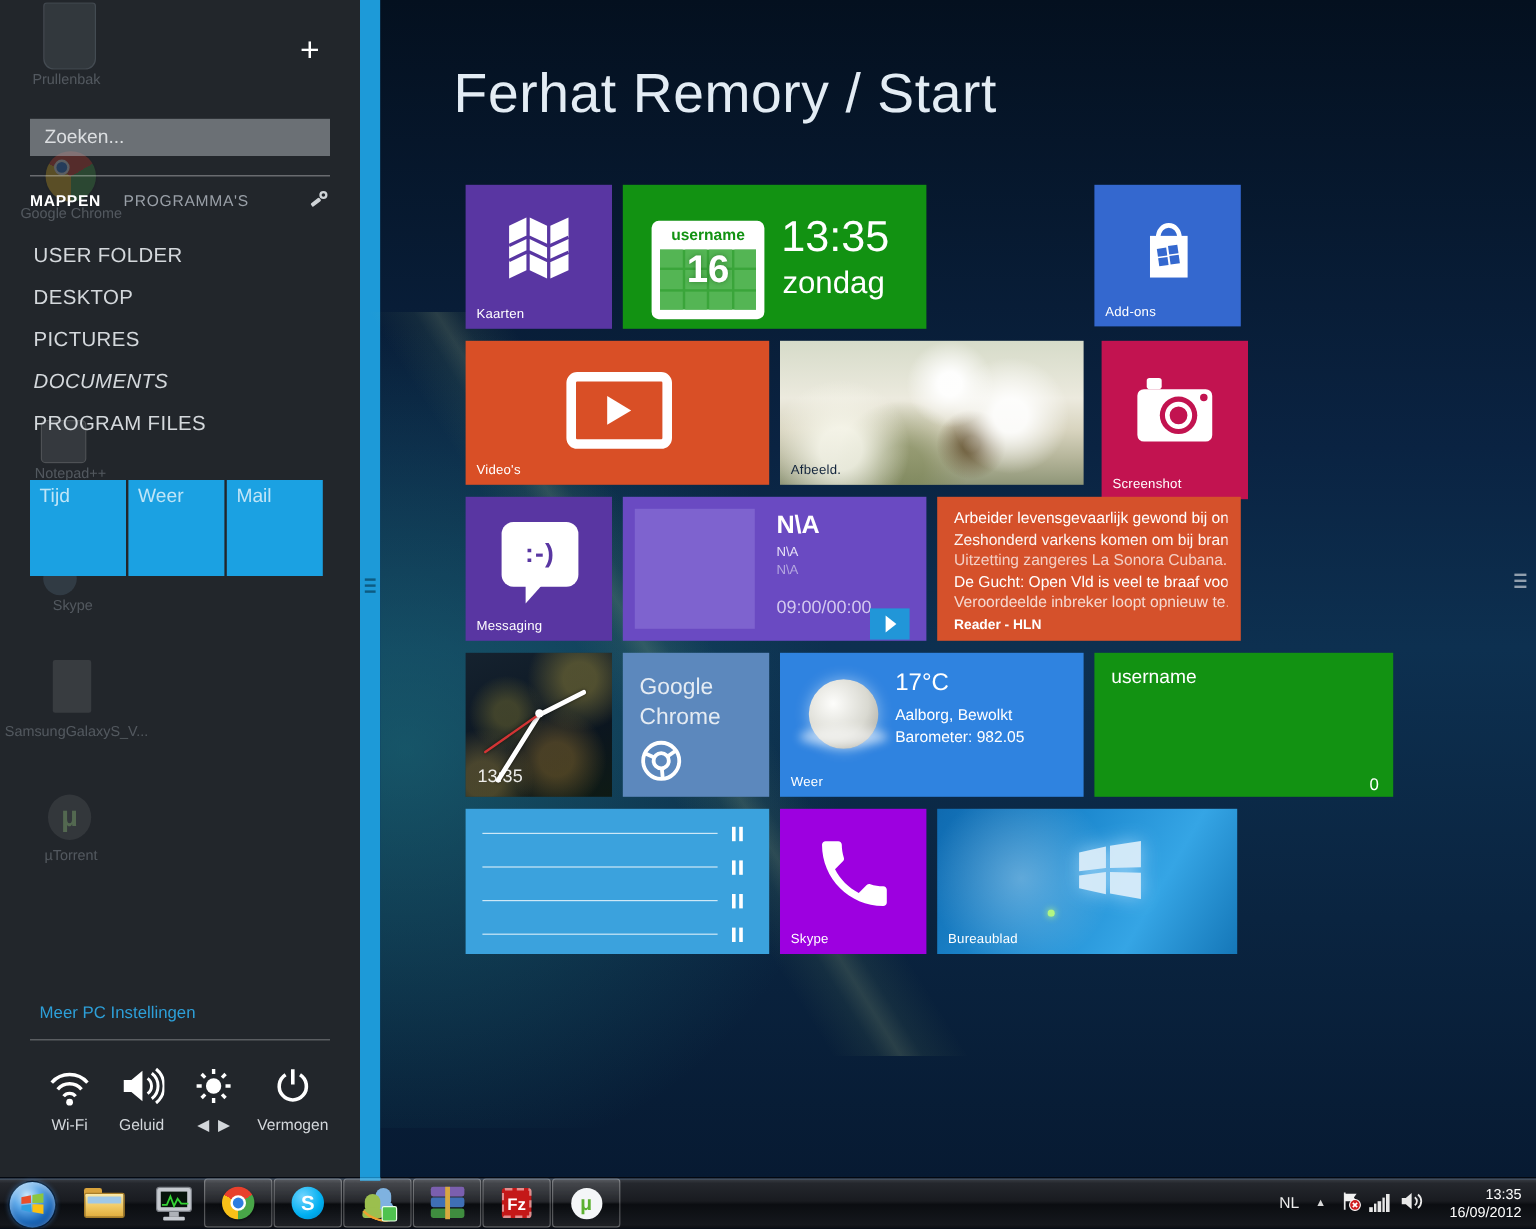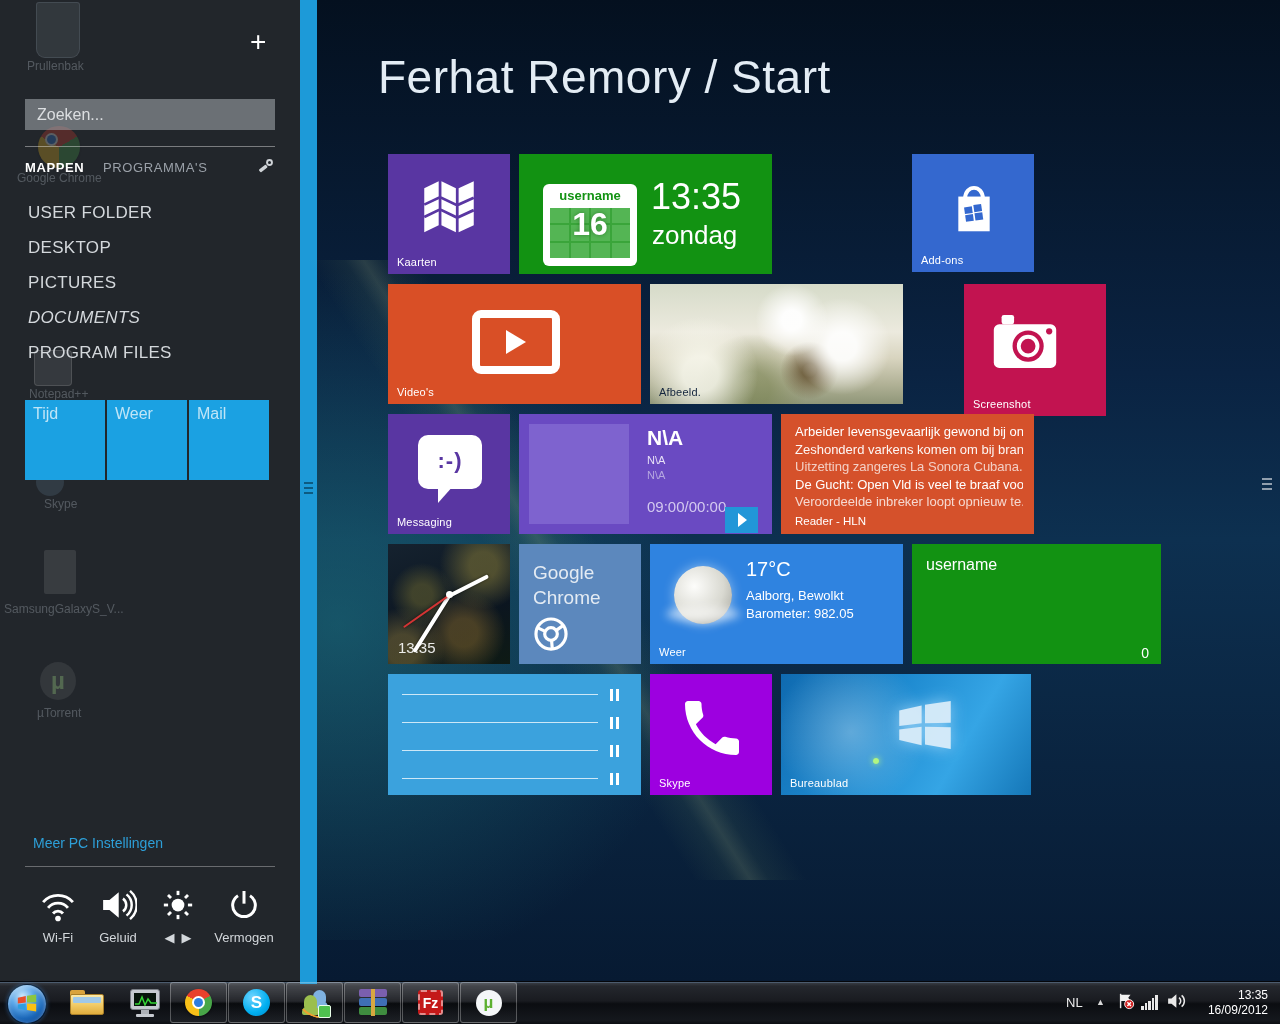--- a/index.html
+++ b/index.html
@@ -110,21 +110,21 @@
   .md-t2{left:128px;top:40px;font-size:11px;color:#e7e1f7;}
   .md-t3{left:128px;top:55px;font-size:11px;color:#b5a7e0;}
   .md-time{left:128px;top:84px;font-size:15px;font-weight:300;color:#d3c9ef;}
   .md-play{right:14px;bottom:1px;width:33px;height:26px;background:#2196d8;}
   .md-play i{position:absolute;left:13px;top:6px;width:0;height:0;border-left:9px solid #fff;border-top:7px solid transparent;border-bottom:7px solid transparent;}
 
   
   .news-lines{left:14px;top:9px;width:228px;font-size:13px;line-height:17.5px;}
   .news-lines div{white-space:nowrap;overflow:hidden;}
   .nl0{opacity:1}.nl1{opacity:.95}.nl2{opacity:.72}.nl3{opacity:1}.nl4{opacity:.78}
-  .news-src{left:14px;bottom:7px;font-size:11.5px;font-weight:normal;}
+  .news-src{left:14px;bottom:7px;font-size:11.5px;font-weight:bold;}
 
   
   .hand{position:absolute;left:59px;top:50px;transform-origin:2px 2px;border-radius:2px;background:#fff;box-shadow:0 0 3px rgba(0,0,0,.6);}
   .h-hour{width:4px;height:46px;transform:rotate(243deg);}
   .h-min{width:4px;height:68px;transform:rotate(32deg);}
   .h-sec{width:2px;height:58px;background:#d23434;transform:rotate(55deg);left:60px;}
   .h-dot{position:absolute;left:58px;top:47px;width:7px;height:7px;border-radius:50%;background:#fff;}
   .clk-digital{position:absolute;left:10px;bottom:8px;font-size:15px;color:rgba(255,255,255,.9);}
 
   
@@ -407,21 +407,21 @@
     <div class="vid-frame">
         <div class="vid-play"></div>
       </div>
     <span class="tlabel">Video's</span>
   </div>
 
   <div class="tile t-afbeeld" style="left:650px;top:284px;width:253px;height:120px;">
     <span class="tlabel dark">Afbeeld.</span>
   </div>
 
-  <div class="tile t-screenshot" style="left:964px;top:284px;width:122px;height:132px;padding-left:20px;">
+  <div class="tile t-screenshot" style="left:918px;top:284px;width:122px;height:132px;">
     <svg style="position:absolute;left:22px;top:20px;" width="78" height="78" viewBox="0 0 100 100">
       <rect x="20" y="14" width="16" height="12" rx="3" fill="#fff"></rect>
       <rect x="10" y="26" width="80" height="56" rx="7" fill="#fff"></rect>
       <circle cx="54" cy="54" r="20" fill="#c21350"></circle>
       <circle cx="54" cy="54" r="12" fill="none" stroke="#fff" stroke-width="5"></circle>
       <circle cx="81" cy="35" r="4" fill="#c21350"></circle>
     </svg>
     <span class="tlabel">Screenshot</span>
   </div>
 

